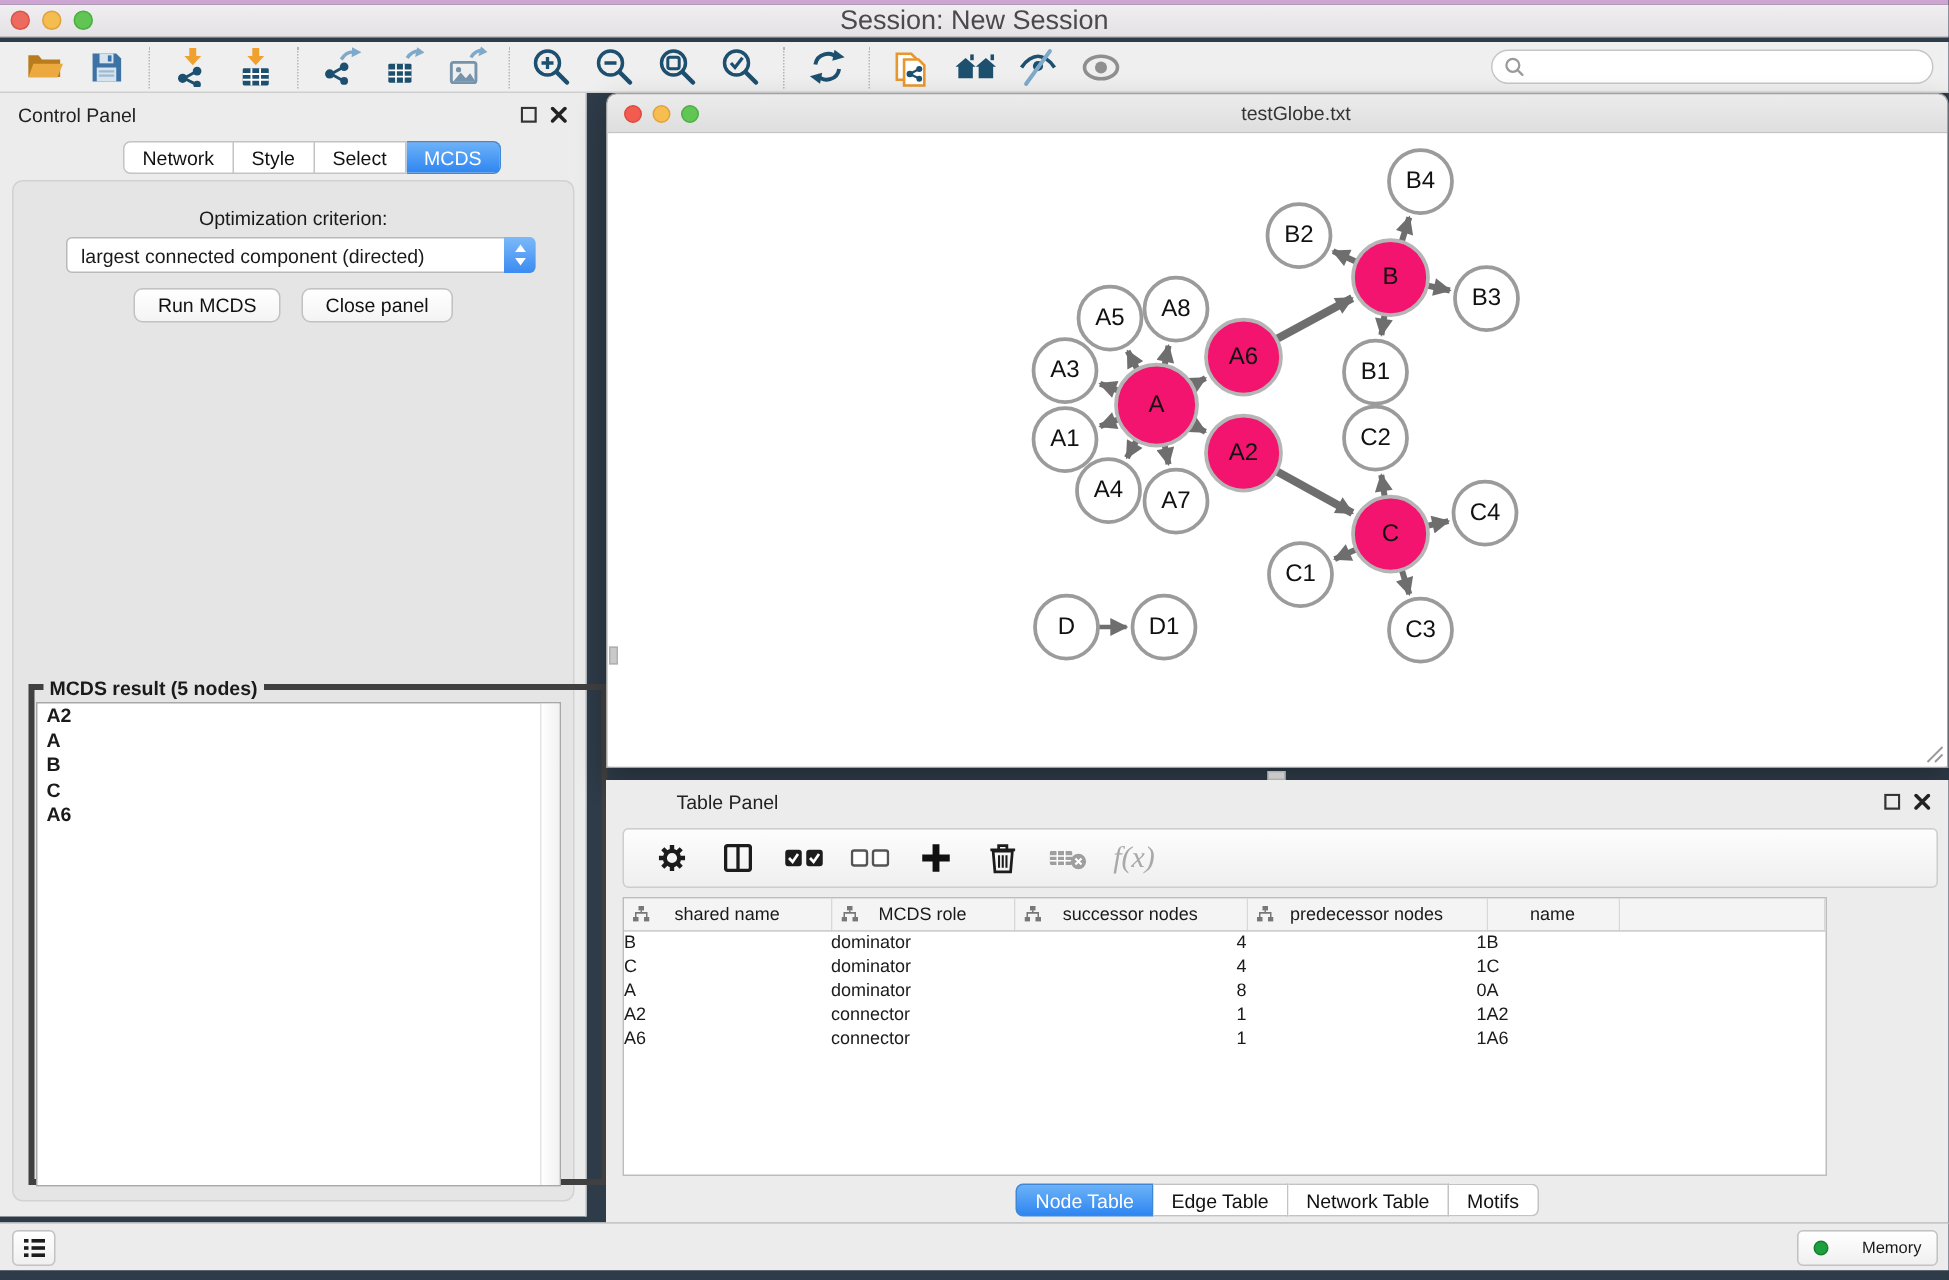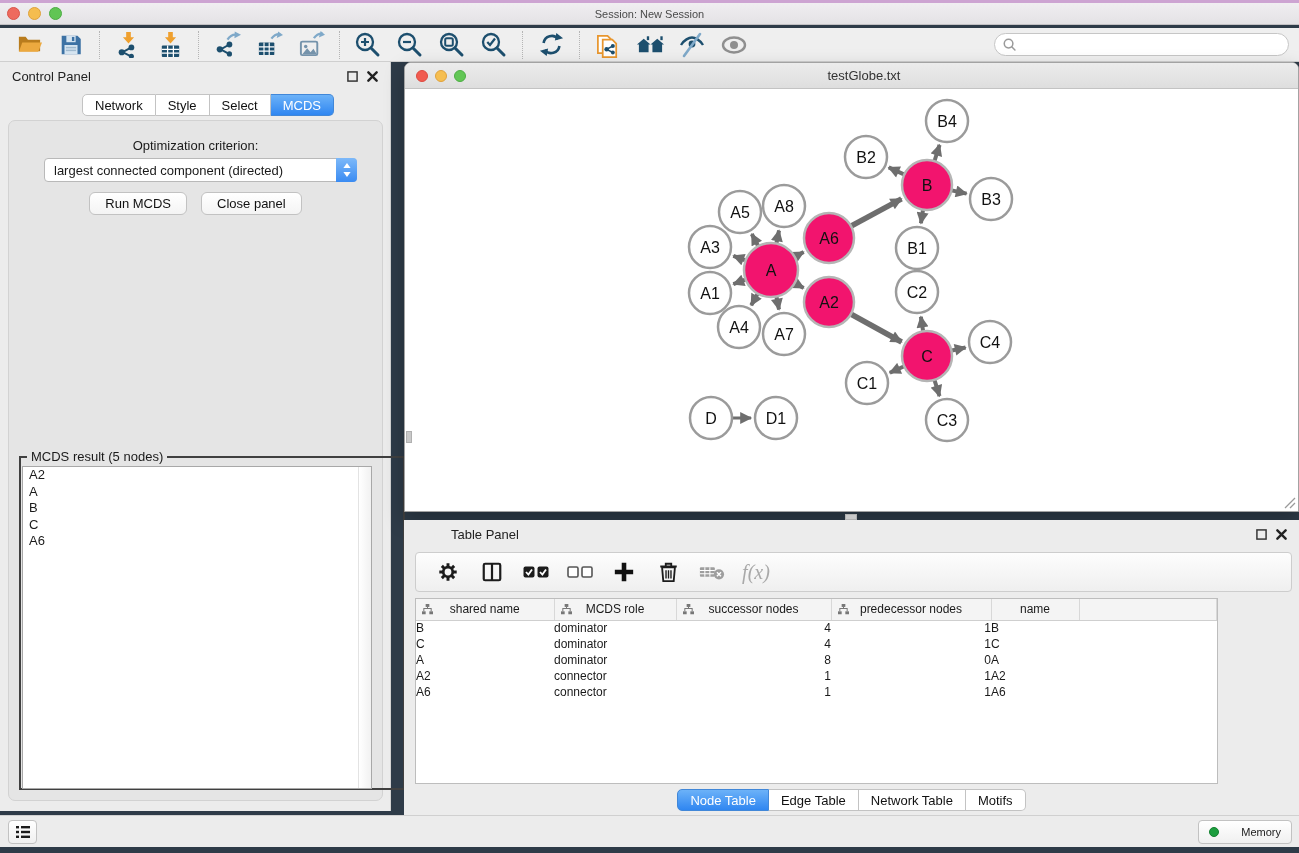--- a/index.html
+++ b/index.html
@@ -9,21 +9,21 @@
 
   
   .titlebar { position:absolute; left:0; top:0; width:1299px; height:25px;
     background:linear-gradient(#f0eef1,#e4e2e5); border-top:3px solid #cda4d2; border-bottom:1px solid #c2c0c3;
     display:flex; align-items:center; }
   .lights { position:absolute; left:7px; top:4px; display:flex; gap:8px; }
   .light { width:13px; height:13px; border-radius:50%; }
   .light.red { background:#ee6a5e; border:1px solid #d9544a; }
   .light.yellow { background:#f5bd4f; border:1px solid #dfa13b; }
   .light.green { background:#61c554; border:1px solid #4cad43; }
-  .win-title { width:100%; text-align:center; font-size:11px; color:#4a4a4a; }
+  .win-title { width:100%; text-align:center; font-size:18px; color:#4a4a4a; }
 
   .toolbar { position:absolute; left:0; top:28px; width:1299px; height:34px;
     background:#efefef; border-bottom:1px solid #cfcfcf; display:flex; align-items:center; padding:0 8px; }
   .tbi { width:30px; height:30px; display:flex; align-items:center; justify-content:center; margin:0 6px; flex:0 0 auto; }
   .tb-sep { width:1px; height:28px; border-left:1px dotted #b5b5b5; margin:0 7px; flex:0 0 auto; }
   .search-box { position:absolute; right:10px; top:5px; width:295px; height:23px; background:#fff;
     border:1px solid #c6c6c6; border-radius:12px; display:flex; align-items:center; padding-left:7px; }
   .search-box input { border:none; outline:none; flex:1; height:18px; font-size:12px; background:transparent; }
 
   
@@ -42,21 +42,21 @@
     border:1px solid #d2d2d2; border-radius:7px; }
   .opt-label { text-align:center; margin-top:17px; font-size:13px; }
   .dropdown { position:absolute; left:35px; top:37px; width:313px; height:24px; background:#fff;
     border:1px solid #b9b9b9; border-radius:4px; display:flex; align-items:center; }
   .dd-text { flex:1; font-size:13px; padding-left:9px; white-space:nowrap; overflow:hidden; }
   .dd-stepper { width:21px; height:24px; margin:-1px -1px -1px 0; border-radius:0 4px 4px 0;
     background:linear-gradient(#7db9f9,#3a8bf2); display:flex; align-items:center; justify-content:center; }
   .btn-row { position:absolute; left:0; top:71px; width:100%; display:flex; justify-content:center; gap:14px; }
   .mac-btn { background:linear-gradient(#ffffff,#f4f4f4); border:1px solid #c2c2c2; border-radius:6px;
     height:23px; padding:0 15px; font-size:13px; font-family:inherit; color:#111; }
-  .groupbox { position:absolute; left:10px; top:335px; width:386px; height:334px; border:2px solid #404040; }
+  .groupbox { position:absolute; left:10px; top:335px; width:386px; height:334px; border:4px solid #404040;font-weight:bold; }
   .groupbox-legend { position:absolute; left:6px; top:-9px; background:#e5e5e5; padding:0 4px; font-size:13px; }
   .result-list { position:absolute; left:1px; top:8px; width:350px; height:323px; background:#fff;
     border:1px solid #a8a8a8; overflow:hidden; font-size:13px; }
   .result-item { padding:0 6px; line-height:16.5px; }
   .list-scrollbar { position:absolute; right:0; top:0; width:13px; height:100%;
     background:linear-gradient(90deg,#ffffff,#f1f1f1); border-left:1px solid #e3e3e3; }
 
   
   .net-window { position:absolute; left:404px; top:62px; width:895px; height:450px; background:#fff;
     border:1px solid #a3a3a3; border-radius:7px 7px 0 0; box-shadow:0 8px 20px rgba(0,0,0,0.25); }

